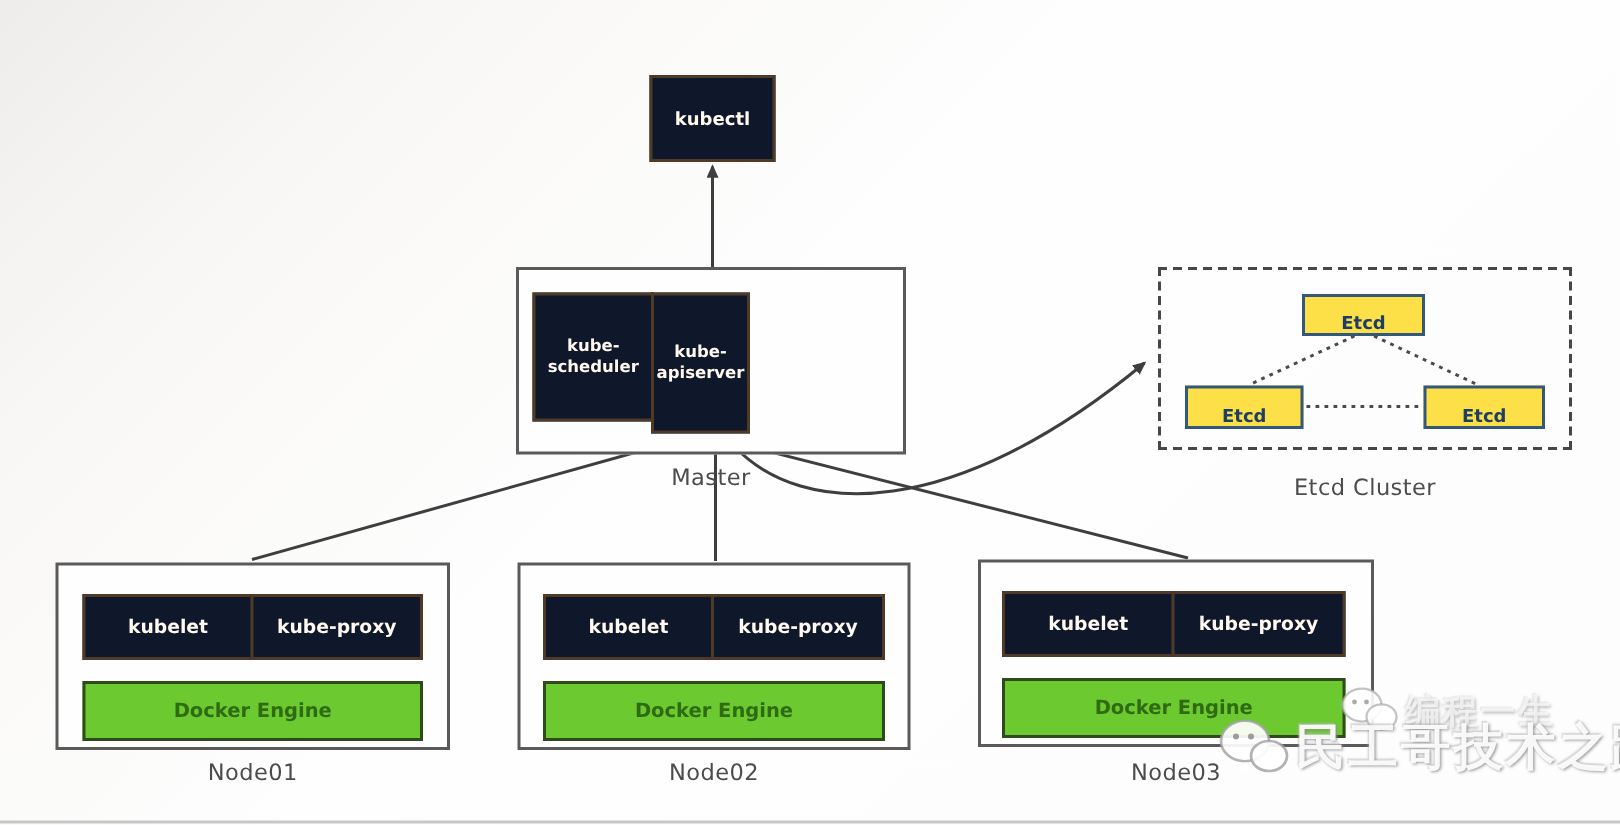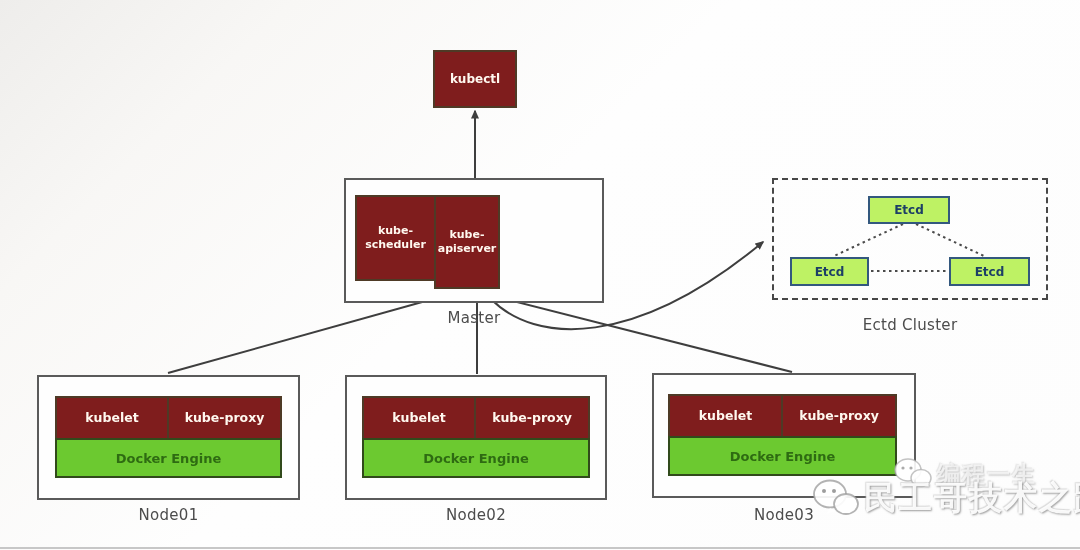--- a/index.html
+++ b/index.html
@@ -4,39 +4,39 @@
 <style>
   html,body{margin:0;padding:0;}
   body{
     width:1080px;height:550px;position:relative;overflow:hidden;
     font-family:"DejaVu Sans","Liberation Sans",sans-serif;
     background:linear-gradient(135deg,#eeedeb 0%,#f8f7f5 18%,#fefefe 45%,#fdfdfd 100%);
   }
   .stage{position:absolute;inset:0;}
   
   .obox{ 
-    position:absolute;background:#7f1d1d;border:2px solid #4e3a26;
+    position:absolute;background:#0f172a;border:2px solid #4e3a26;
     display:flex;align-items:center;justify-content:center;text-align:center;
     color:#fff8ef;font-weight:bold;box-sizing:border-box;line-height:1.25;
   }
   .frame{ 
     position:absolute;background:#fefefe;border:2px solid #5a5a5a;box-sizing:border-box;
   }
   .dashed-frame{
     position:absolute;border:2px dashed #474747;box-sizing:border-box;background:transparent;
   }
   .bluebox{
-    position:absolute;background:#bef264;border:2px solid #33587e;
-    display:flex;align-items:center;justify-content:center;
+    position:absolute;background:#fde047;border:2px solid #33587e;
+    display:flex;align-items:flex-end;justify-content:center;
     color:#1d3f66;font-weight:bold;font-size:12px;box-sizing:border-box;
   }
   .greenbox{
     position:absolute;background:#6CC930;border:2px solid #314a1b;
     display:flex;align-items:center;justify-content:center;
-    color:#2e6b12;font-weight:bold;font-size:13px;box-sizing:border-box;
+    color:#2e6b12;font-weight:bold;font-size:13px;box-sizing:border-box;margin-top:16px;
   }
   .diagram-label{
     position:absolute;color:#4c4c4c;font-weight:normal;font-size:15px;
     text-align:center;letter-spacing:.3px;
   }
   .comp{font-size:11px;padding:2px;}
   svg.wires{position:absolute;inset:0;pointer-events:none;}
   .watermark{position:absolute;display:flex;align-items:center;gap:4px;pointer-events:none;}
   .wm-text{
     font-weight:bold;color:rgba(255,255,255,0.92);
@@ -94,21 +94,21 @@
   <div class="dashed-frame" style="left:772px;top:178px;width:276px;height:122px;"></div>
   <div class="bluebox" style="left:868px;top:196px;width:82px;height:28px;">
     <span>Etcd</span>
   </div>
   <div class="bluebox" style="left:790px;top:257px;width:79px;height:29px;">
     <span>Etcd</span>
   </div>
   <div class="bluebox" style="left:949px;top:257px;width:81px;height:29px;">
     <span>Etcd</span>
   </div>
-  <div class="diagram-label" style="left:772px;top:316px;width:276px;">Ectd Cluster</div>
+  <div class="diagram-label" style="left:772px;top:316px;width:276px;">Etcd Cluster</div>
 
   <div class="frame" style="left:37px;top:375px;width:263px;height:125px;"></div>
   <div class="obox" style="left:55px;top:396px;width:114px;height:44px;font-size:12.5px;">
     <span>kubelet</span>
   </div>
   <div class="obox" style="left:167px;top:396px;width:115px;height:44px;font-size:12.5px;">
     <span>kube-proxy</span>
   </div>
   <div class="greenbox" style="left:55px;top:438px;width:227px;height:40px;">
     <span>Docker Engine</span>

